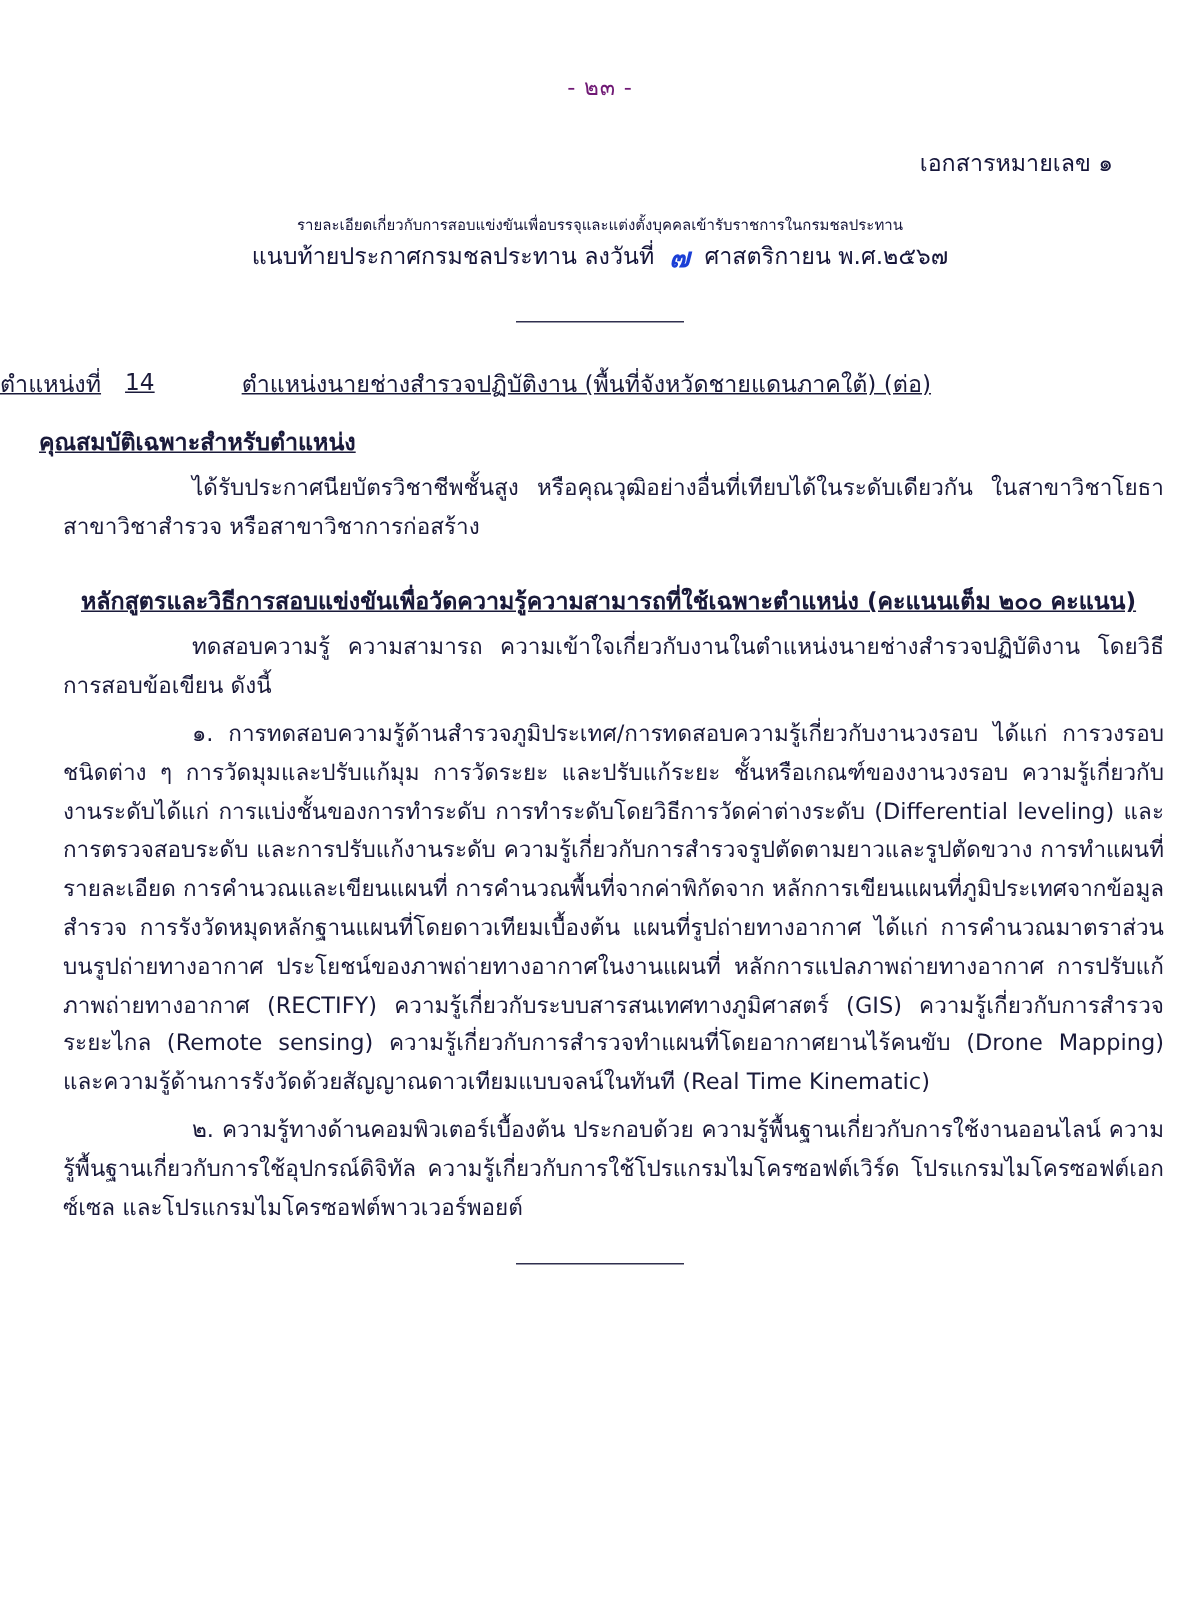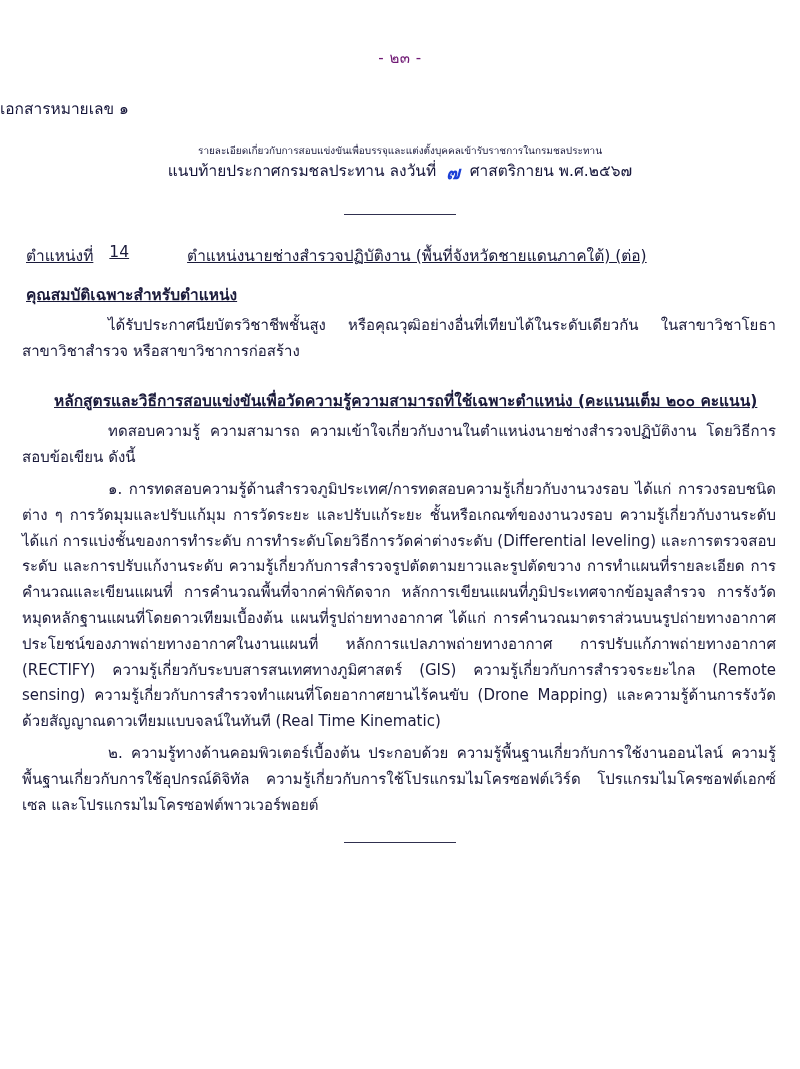--- a/index.html
+++ b/index.html
@@ -23,20 +23,21 @@
     box-sizing: border-box;
   }
   .page-number {
     text-align: center;
     font-size: 15px;
     margin-top: 46px;
     letter-spacing: 0.5px;
     color: #701a75;
   }
   .doc-ref {
+    text-align: right;
     font-size: 15.5px;
     margin-top: 26px;
     padding-right: 58px;
     color: #16163a;
   }
   .title-block {
     text-align: center;
     margin-top: 22px;
     line-height: 1.6;
   }
@@ -64,23 +65,22 @@
     width: 112px;
     height: 1px;
     background: #30304f;
     margin: 26px auto 0 auto;
   }
   .rule.bottom {
     margin-top: 24px;
   }
   .section-row {
     display: flex;
-    align-items: flex-start;
+    align-items: center;
     margin-top: 28px;
-    padding-left: 26px;
     font-size: 15.5px;
   }
   .pos-label {
     text-decoration: underline;
     white-space: nowrap;
   }
   .pos-number {
     margin-left: 16px;
     text-decoration: underline;
   }
@@ -95,21 +95,21 @@
     text-decoration: underline;
     display: inline-block;
     font-weight: bold;
   }
   .subhead-wrap {
     padding-left: 0;
   }
   .body-par {
     font-size: 15px;
     line-height: 1.72;
-    padding-left: 22px;
+    padding-left: 42px;
     padding-right: 24px;
     text-align: left;
     margin-top: 6px;
   }
   .indent {
     display: inline-block;
     width: 86px;
   }
   .block-justify {
     text-align: justify;

